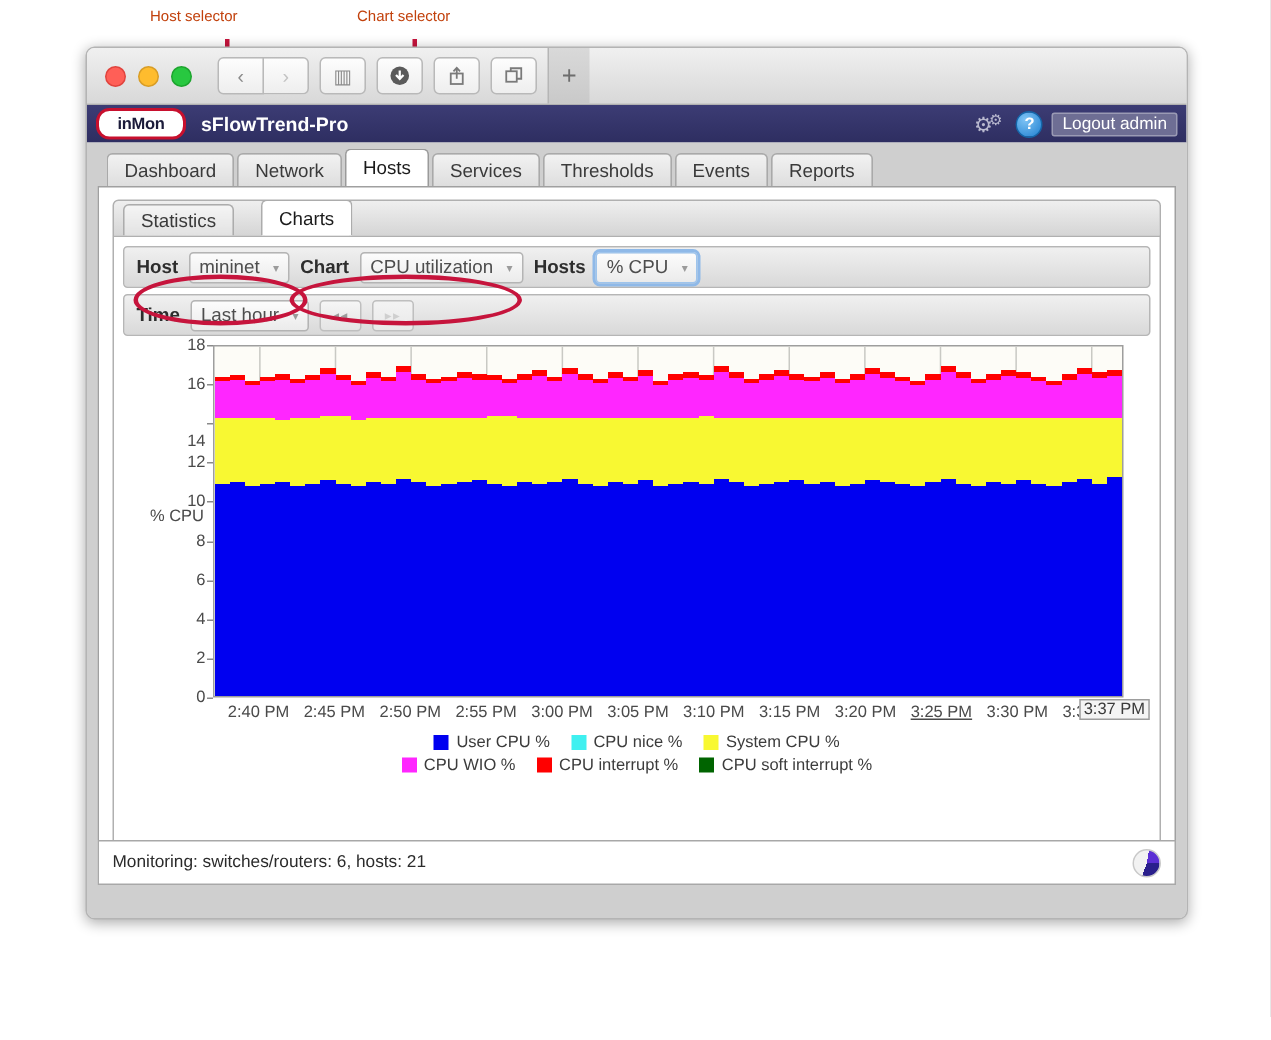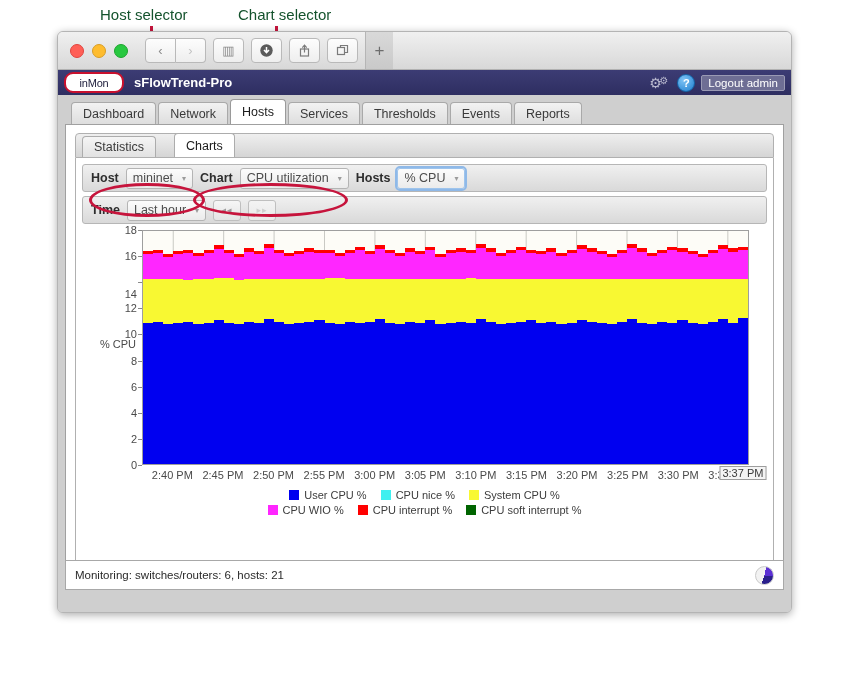--- a/index.html
+++ b/index.html
@@ -7,22 +7,22 @@
     width:847px;height:693px;
     background:#ffffff;
     font-family:"Liberation Sans", sans-serif;
     overflow:hidden;
     position:relative;
   }
 
   
   .annot{
     position:absolute;
-    color:#14532d;
-    font-size:15px;
+    color:#c2410c;
+    font-size:10px;
     font-weight:400;
     white-space:nowrap;
   }
   #annot-host{left:100px;top:6px;}
   #annot-chart{left:238px;top:6px;}
   .leader{
     position:absolute;
     width:3px;
     background:#c6143c;
   }
@@ -111,21 +111,21 @@
     display:flex;align-items:center;
     padding:0 6px;
     position:relative;
   }
   #logo{
     width:56px;height:17px;
     background:#ffffff;
     border:2px solid #c8102e;
     border-radius:9px;
     display:flex;align-items:center;justify-content:center;
-    font-size:11px;font-weight:normal;color:#1b1b3a;
+    font-size:11px;font-weight:bold;color:#1b1b3a;
     letter-spacing:-.2px;
   }
   #app-title{
     margin-left:10px;color:#ffffff;font-size:13px;font-weight:bold;
   }
   #header-right{
     margin-left:auto;display:flex;align-items:center;gap:6px;
   }
   .gearpair{width:22px;height:16px;position:relative;}
   .gear{position:absolute;color:#b9b9cf;font-size:13px;line-height:13px;}
@@ -481,21 +481,21 @@
               <div class="ytickmark" style="top: 0px;"></div>
               <div class="xtick" style="left: 5%;">2:40 PM</div>
               <div class="xtick" style="left: 13.3333%;">2:45 PM</div>
               <div class="xtick" style="left: 21.6667%;">2:50 PM</div>
               <div class="xtick" style="left: 30%;">2:55 PM</div>
               <div class="xtick" style="left: 38.3333%;">3:00 PM</div>
               <div class="xtick" style="left: 46.6667%;">3:05 PM</div>
               <div class="xtick" style="left: 55%;">3:10 PM</div>
               <div class="xtick" style="left: 63.3333%;">3:15 PM</div>
               <div class="xtick" style="left: 71.6667%;">3:20 PM</div>
-              <div class="xtick" style="left: 80%;">3:25 PM</div>
+              <div class="xtick" style="left: 80%; text-decoration: underline;">3:25 PM</div>
               <div class="xtick" style="left: 88.3333%;">3:30 PM</div>
               <div class="xtick" style="left: 96.6667%;">3:35 PM</div>
               <div id="xtooltip" style="left: 99%;">3:37 PM</div>
             </div>
           <div id="legend">
             <div class="legend-row">
               <div class="legend-item">
                   <span class="swatch" style="background: rgb(0, 0, 240);"></span>
                   <span>User CPU %</span>
                 </div>

